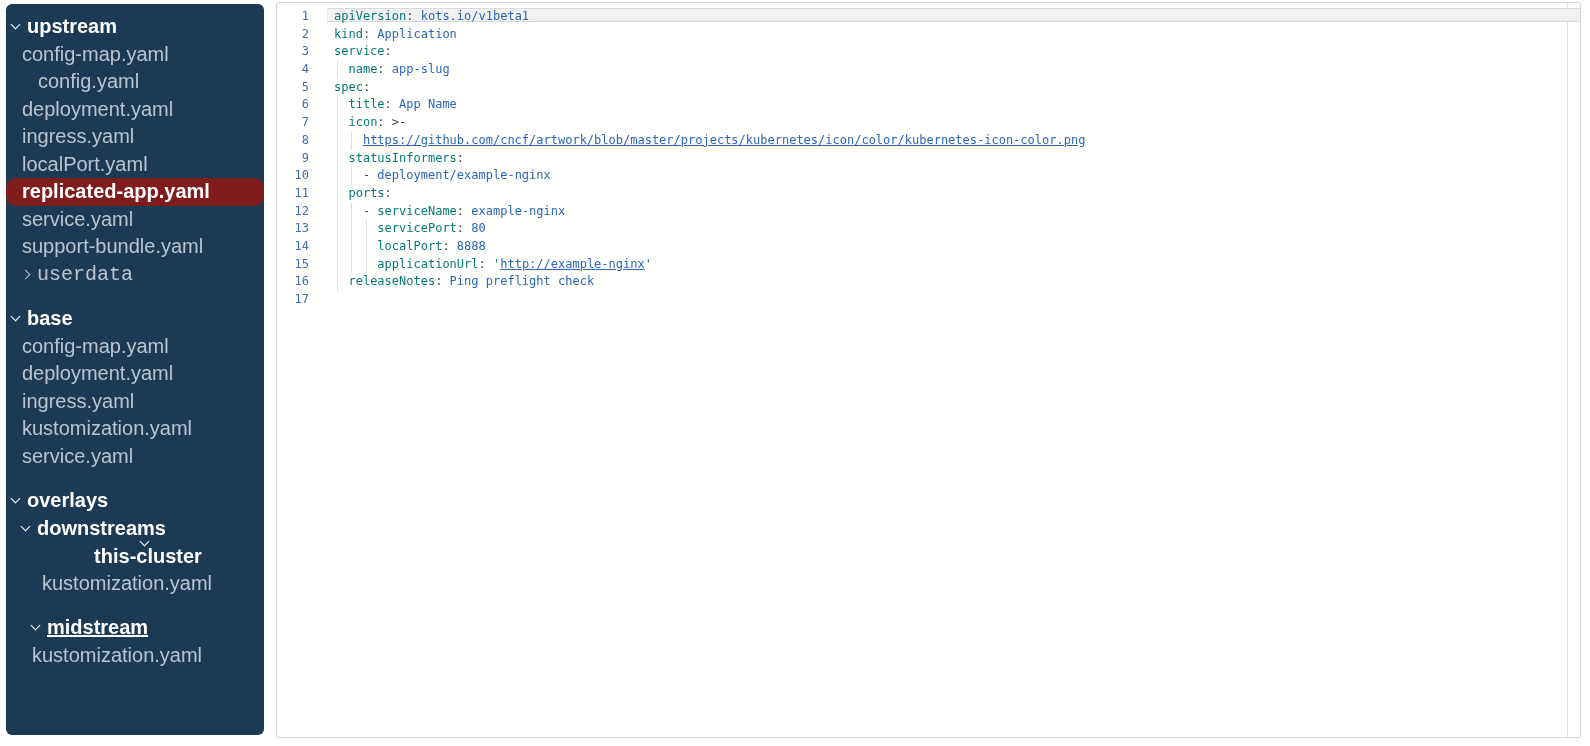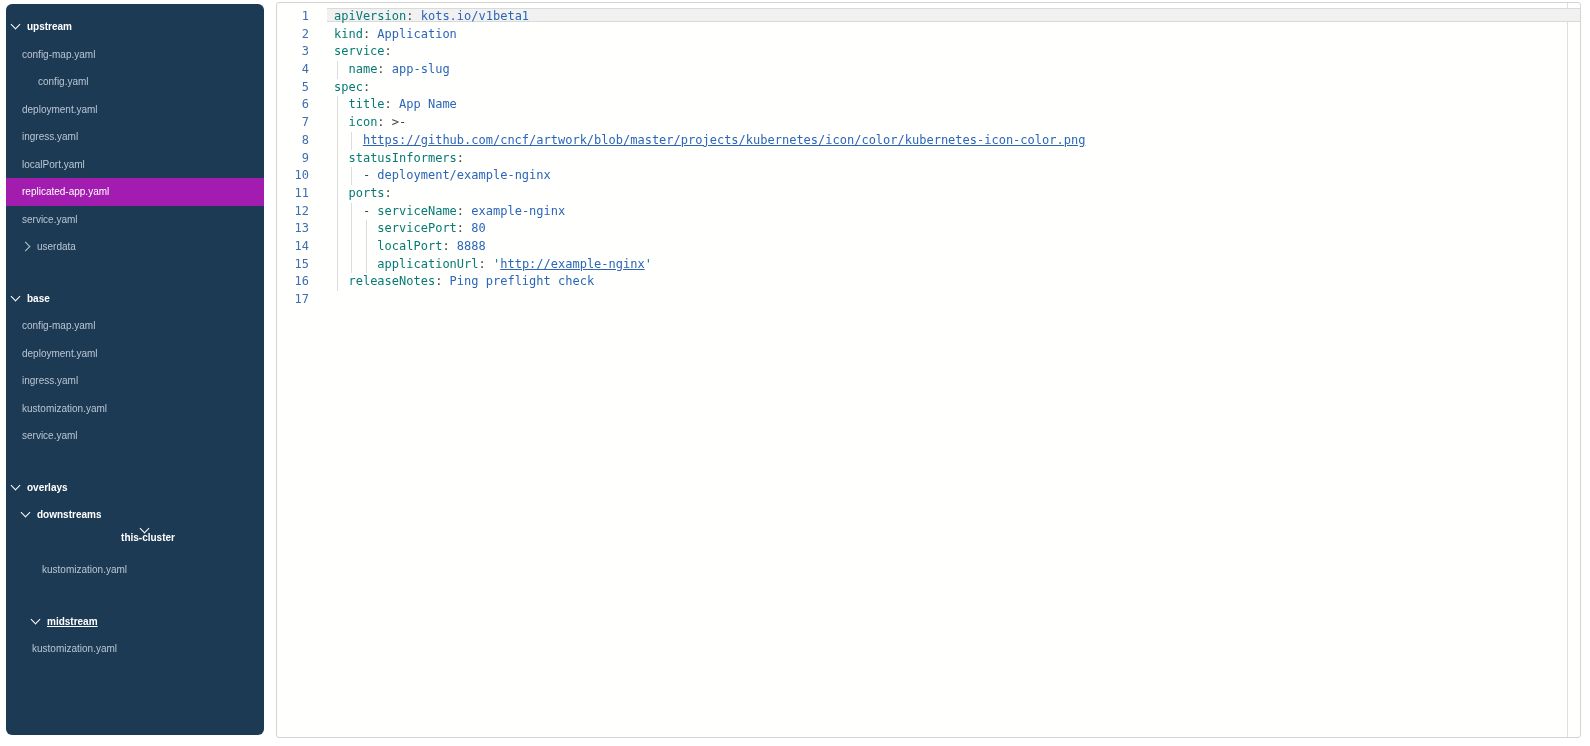--- a/index.html
+++ b/index.html
@@ -9,27 +9,27 @@
   }
 
   
   .sidebar{
     position:absolute;left:6px;top:4px;width:258px;height:731px;
     background:#1d3a55;border-radius:6px;box-sizing:border-box;
     padding-top:9px;overflow:hidden;
   }
   .tree-row{
     height:27.5px;display:flex;align-items:center;
-    font-size:10px;color:#b9c6d2;cursor:pointer;white-space:nowrap;
+    font-size:20px;color:#b9c6d2;cursor:pointer;white-space:nowrap;
     box-sizing:border-box;
   }
   .tree-row.folder{color:#ffffff;font-weight:bold;}
-  .tree-row.folder.muted{color:#b9c6d2;font-weight:normal;}
-  .tree-row.selected{background:#a21caf;color:#ffffff;font-weight:normal;}
-  .tree-row.gap{margin-top:24px;}
+  .tree-row.folder.muted{color:#b9c6d2;font-weight:normal;font-family:Liberation Mono, monospace;}
+  .tree-row.selected{background:#7f1d1d;color:#ffffff;font-weight:bold;border-radius:10px;}
+  .tree-row.gap{margin-top:17px;}
   .chev{
     width:6px;height:6px;flex:0 0 auto;display:inline-block;
     border-right:1.6px solid currentColor;border-bottom:1.6px solid currentColor;
     margin-right:8px;
   }
   .chev.down{transform:rotate(45deg);margin-top:-4px;}
   .chev.right{transform:rotate(-45deg);}
   .lbl{overflow:hidden;text-overflow:ellipsis;}
 
   
@@ -94,20 +94,23 @@
       </div>
       <div class="tree-row" style="padding-left: 16px;">
         <span class="lbl">localPort.yaml</span>
       </div>
       <div class="tree-row selected" style="padding-left: 16px;">
         <span class="lbl">replicated-app.yaml</span>
       </div>
       <div class="tree-row" style="padding-left: 16px;">
         <span class="lbl">service.yaml</span>
       </div>
+      <div class="tree-row" style="padding-left: 16px;">
+        <span class="lbl">support-bundle.yaml</span>
+      </div>
       <div class="tree-row folder muted" style="padding-left: 16px;">
         <span class="chev right"></span>
         <span class="lbl">userdata</span>
       </div>
       <div class="tree-row folder gap" style="padding-left: 6px;">
         <span class="chev down"></span>
         <span class="lbl">base</span>
       </div>
       <div class="tree-row" style="padding-left: 16px;">
         <span class="lbl">config-map.yaml</span>

